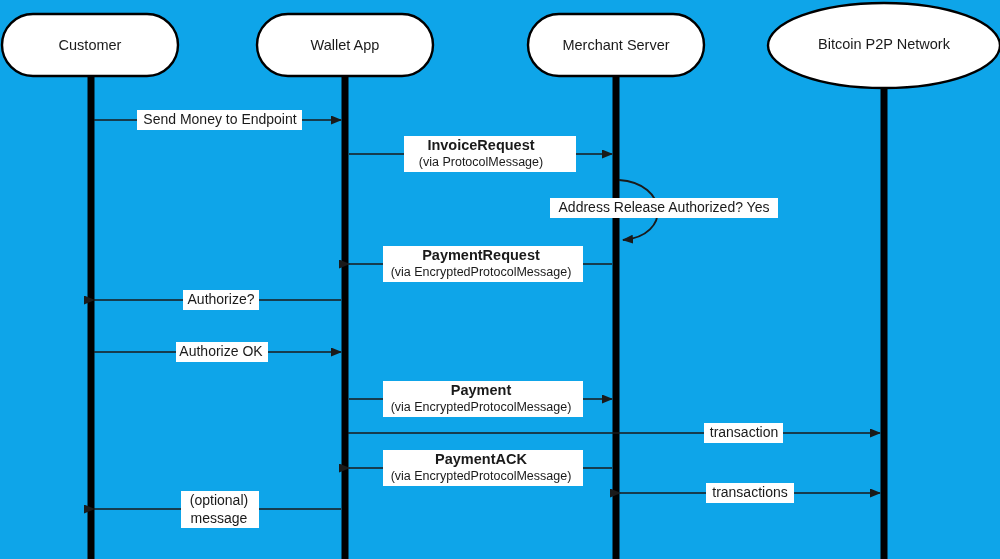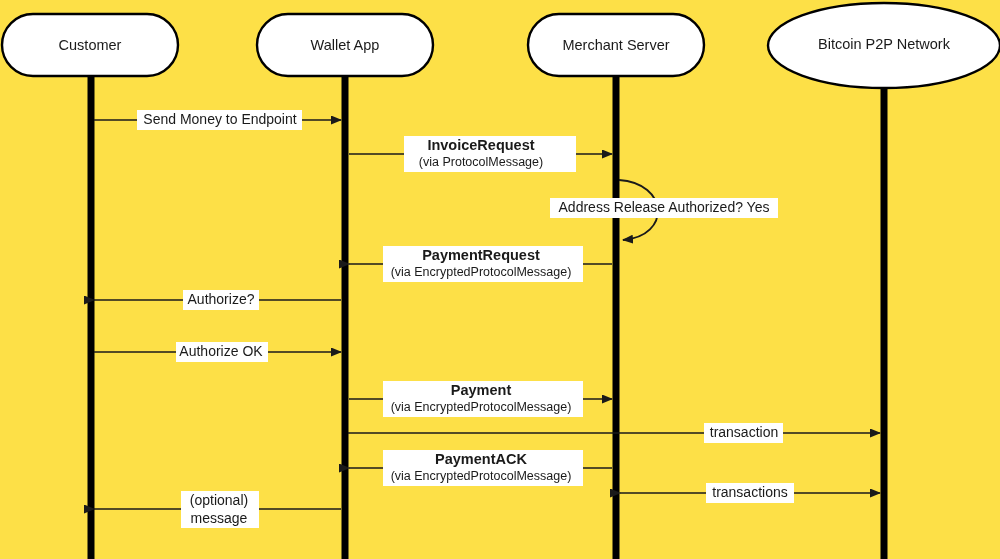--- a/index.html
+++ b/index.html
@@ -7,21 +7,21 @@
     padding: 0;
     background: #ffffff;
   }
   body {
     font-family: "Liberation Sans", sans-serif;
   }
   #diagram-root {
     position: relative;
     width: 1000px;
     height: 559px;
-    background: #fde047;
+    background: #0ea5e9;
     overflow: hidden;
   }
   svg.canvas {
     position: absolute;
     left: 0;
     top: 0;
     width: 1000px;
     height: 559px;
   }
   .node-shape {

